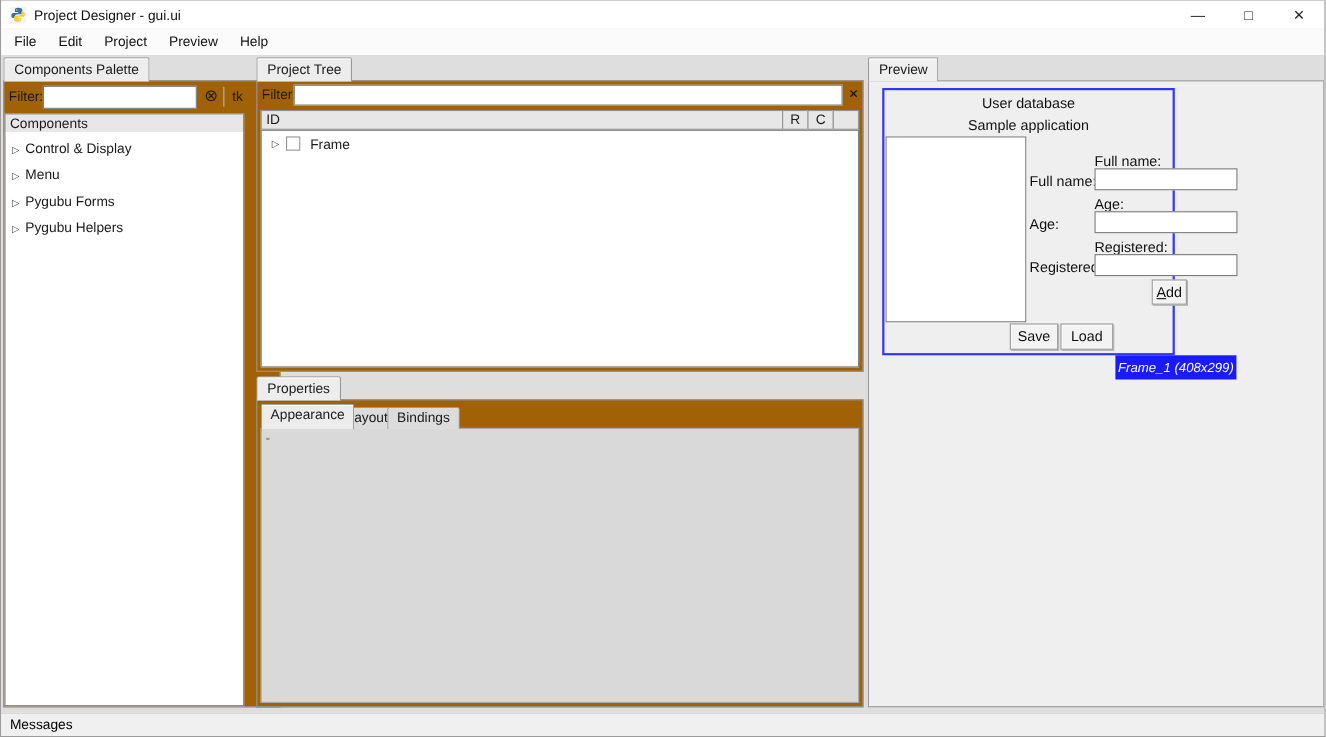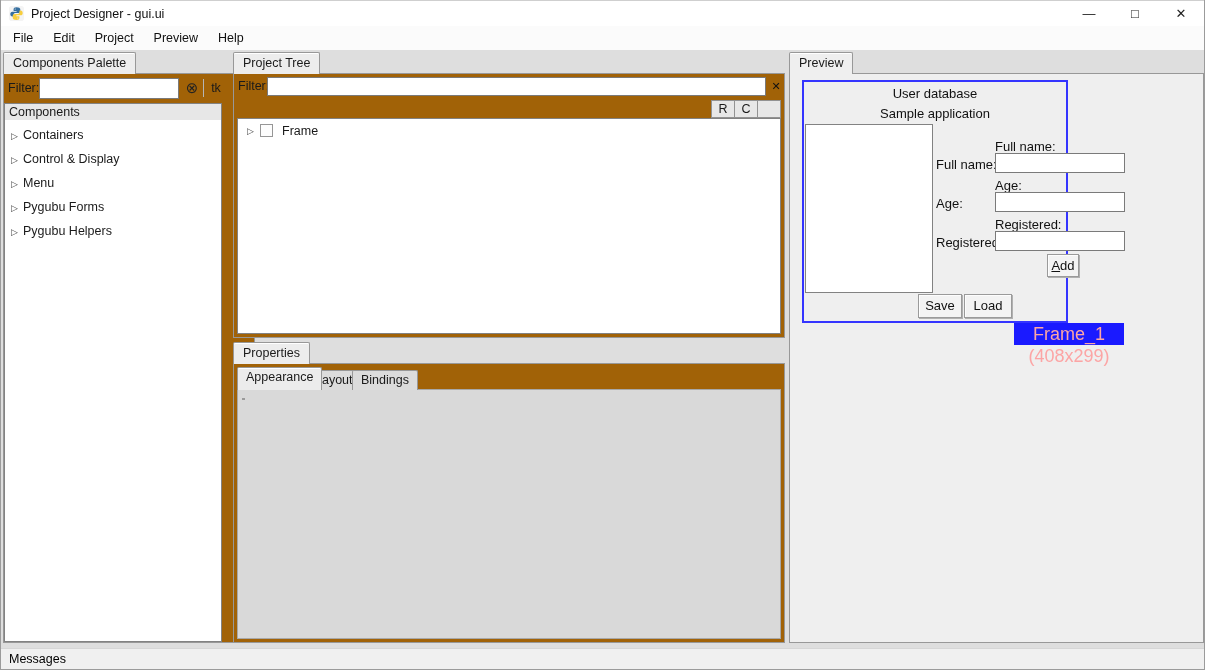--- a/index.html
+++ b/index.html
@@ -74,21 +74,21 @@
   .pv-listbox { position:absolute; left:1px; top:42px; width:128px; height:169px; background:#fff; border:1px solid #828282; }
   .pv-left-label { position:absolute; left:132px; width:60px; font-size:13px; color:#111; white-space:nowrap; }
   .pv-col-label { position:absolute; left:191px; width:130px; font-size:13px; color:#111; }
   .pv-entry { position:absolute; left:191px; width:130px; height:20px; background:#fff; border:1px solid #7a7a7a; font:inherit; padding:0 3px; }
   .pv-btn { position:absolute; background:#f3f3f3; border:1px solid #9a9a9a; box-shadow:inset 1px 1px 0 #fdfdfd, 1px 1px 0 #b0b0b0; font-size:13px; color:#111; text-align:center; }
   .pv-btn > span { display:block; width:100%; }
   #pv-add { left:243px; top:172px; width:32px; height:23px; line-height:21px; }
   #pv-add > span::first-letter { text-decoration:underline; }
   #pv-save { left:114px; top:212px; width:44px; height:24px; line-height:22px; }
   #pv-load { left:160px; top:212px; width:48px; height:24px; line-height:22px; }
-  .pv-badge { position:absolute; left:224px; top:249px; width:110px; height:22px; background:var(--badge-bg,#1a1aff); color:#fca5a5; text-align:center; line-height:22px; font-size:18px; }
+  .pv-badge { position:absolute; left:224px; top:249px; width:110px; height:22px; background:var(--badge-bg,#1a1aff); color:#ffffff; text-align:center; line-height:22px; font-size:12px;font-style:italic; }
 
   
   .statusbar { position:absolute; left:0; top:648px; width:100%; height:22px; background:#f0f0f0; border-top:1px solid #d6d6d6; }
   .statusbar .label { position:absolute; left:8px; line-height:21px; color:#000000; }
 </style>
 </head>
 <body>
 
 <div class="app">
 
@@ -119,35 +119,35 @@
     <div class="panel" id="palette-panel">
       <div class="tab">Components Palette</div>
       <div class="panel-body">
         <span class="filter-label">Filter:</span>
         <input class="text-input" id="palette-filter" value="" style="">
         <span class="clear-circle">⊗</span>
         <span class="mini-divider"></span>
         <span class="tk-btn">tk</span>
         <div class="list-header">Components</div>
         <div class="palette-list">
-          <div class="tree-item"><span class="expander">▷</span><span>Containers</span></div>
           <div class="tree-item"><span class="expander">▷</span><span>Control &amp; Display</span></div>
           <div class="tree-item"><span class="expander">▷</span><span>Menu</span></div>
           <div class="tree-item"><span class="expander">▷</span><span>Pygubu Forms</span></div>
           <div class="tree-item"><span class="expander">▷</span><span>Pygubu Helpers</span></div>
         </div>
       </div>
     </div>
 
     <div class="panel" id="tree-panel">
       <div class="tab">Project Tree</div>
       <div class="panel-body">
         <span class="filter-label" style="top:2px">Filter:</span>
         <input class="text-input" id="tree-filter" value="" style="">
         <span class="clear-x">✕</span>
+        <div class="grid-header gh-id">ID</div>
         <div class="grid-header gh-r">R</div>
         <div class="grid-header gh-c">C</div>
         <div class="grid-header gh-x"></div>
         <div class="tree-area">
           <div class="tree-row">
             <span class="expander">▷</span>
             <span class="checkbox"></span>
             <span class="row-label">Frame</span>
           </div>
         </div>

